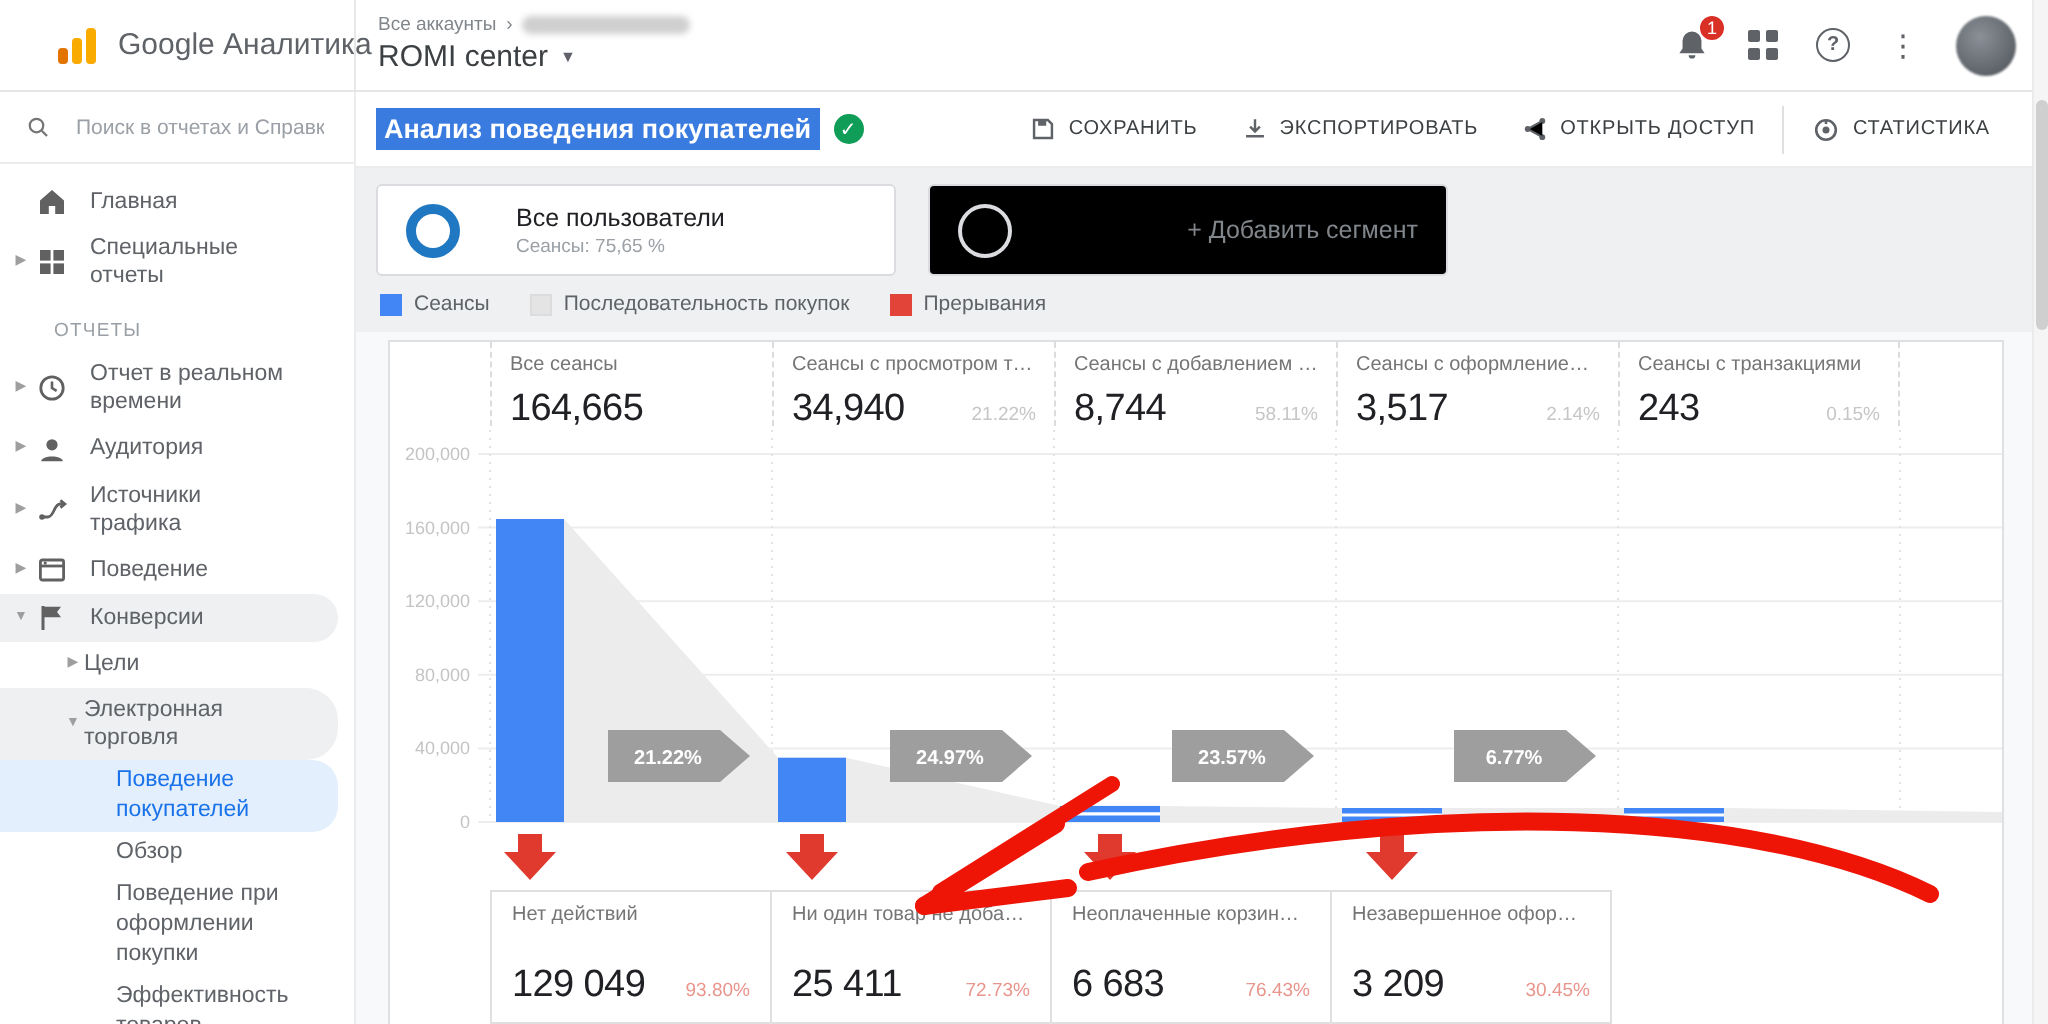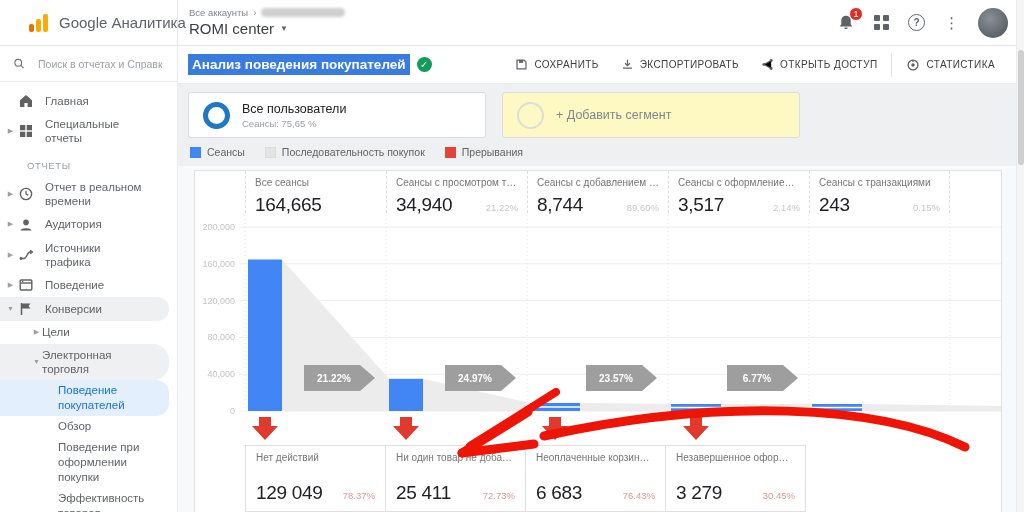--- a/index.html
+++ b/index.html
@@ -55,23 +55,23 @@
   .page-title{background:#3a7be0;color:#fff;font-weight:bold;font-size:13.5px;padding:3px 4px;white-space:nowrap;}
   .title-check{width:15px;height:15px;border-radius:50%;background:#0f9d58;color:#fff;font-size:10px;margin-left:7px;
     display:flex;align-items:center;justify-content:center;flex:none;}
   .actions{margin-left:auto;display:flex;align-items:center;}
   .action-btn{display:flex;align-items:center;gap:6px;font-size:10px;letter-spacing:.4px;color:#3c4043;
     padding:0 11px;height:38px;cursor:pointer;white-space:nowrap;}
   .action-divider{width:1px;height:24px;background:#e0e0e0;margin:0 3px;}
 
   .band{background:#eef0f2;padding:8px 10px 0;}
   .segments-row{display:flex;gap:16px;}
-  .segment-box{width:298px;height:46px;background:#fff;border:1px solid #dadce0;border-radius:3px;
-    display:flex;align-items:center;gap:12px;padding:0 14px;cursor:pointer;}
-  .segment-box.add{background:#fef9c3;}
+  .segment-box{width:260px;height:46px;background:#fff;border:1px solid #dadce0;border-radius:3px;
+    display:flex;align-items:center;gap:28px;padding:0 14px;cursor:pointer;}
+  .segment-box.add{background:#000000;justify-content:space-between;}
   .seg-ring{width:27px;height:27px;border-radius:50%;border:5px solid #1f78c1;flex:none;}
   .seg-ring.gray{border:2px solid #dadce0;}
   .seg-title{font-size:12.5px;color:#202124;}
   .seg-sub{font-size:9.5px;color:#9aa0a6;margin-top:2px;}
   .seg-add-label{font-size:12.5px;color:#80868b;}
   .legend-row{display:flex;gap:20px;align-items:center;padding:8px 2px 8px;}
   .legend-item{display:flex;align-items:center;gap:6px;font-size:10.5px;color:#5f6368;}
   .legend-swatch{width:11px;height:11px;flex:none;}
 
   .chart-card{margin:4px 14px 0 16px;background:#fff;border:1px solid #e0e0e0;}
@@ -329,21 +329,21 @@
           <span class="hlabel">Сеансы с просмотром тов...</span>
           <div class="hrow">
               <span class="hvalue">34,940</span>
               <span class="hpct">21.22%</span>
             </div>
         </div>
         <div class="hcell">
           <span class="hlabel">Сеансы с добавлением то...</span>
           <div class="hrow">
               <span class="hvalue">8,744</span>
-              <span class="hpct">89.60%</span>
+              <span class="hpct">58.11%</span>
             </div>
         </div>
         <div class="hcell">
           <span class="hlabel">Сеансы с оформлением п...</span>
           <div class="hrow">
               <span class="hvalue">3,517</span>
               <span class="hpct">2.14%</span>
             </div>
         </div>
         <div class="hcell">
@@ -393,41 +393,41 @@
           <path d="M64 204 h12 v9 h7 l-13 14 l-13 -14 h7 z" fill="#e0392e"></path>
           <path d="M205 204 h12 v9 h7 l-13 14 l-13 -14 h7 z" fill="#e0392e"></path>
           <path d="M354 204 h12 v9 h7 l-13 14 l-13 -14 h7 z" fill="#e0392e"></path>
           <path d="M495 204 h12 v9 h7 l-13 14 l-13 -14 h7 z" fill="#e0392e"></path>
         </svg>
       <div class="dropoffs">
         <div class="dbox">
           <span class="dlabel">Нет действий</span>
           <div class="drow">
               <span class="dvalue">129 049</span>
-              <span class="dpct">78.37%</span>
+              <span class="dpct">93.80%</span>
             </div>
         </div>
         <div class="dbox">
           <span class="dlabel">Ни один товар не добавл...</span>
           <div class="drow">
               <span class="dvalue">25 411</span>
               <span class="dpct">72.73%</span>
             </div>
         </div>
         <div class="dbox">
           <span class="dlabel">Неоплаченные корзины п...</span>
           <div class="drow">
               <span class="dvalue">6 683</span>
               <span class="dpct">76.43%</span>
             </div>
         </div>
         <div class="dbox">
           <span class="dlabel">Незавершенное оформле...</span>
           <div class="drow">
-              <span class="dvalue">3 279</span>
+              <span class="dvalue">3 209</span>
               <span class="dpct">30.45%</span>
             </div>
         </div>
       </div>
     </div>
 
     <svg class="annotation" viewBox="0 0 838 466">
       <path d="M787 401 C 700 358, 540 352, 366 390" fill="none" stroke="#ee1507" stroke-width="9" stroke-linecap="round"></path>
       <path d="M378 346 L 292 400" fill="none" stroke="#ee1507" stroke-width="8" stroke-linecap="round"></path>
       <path d="M284 407 L 350 366" fill="none" stroke="#ee1507" stroke-width="9" stroke-linecap="round"></path>

